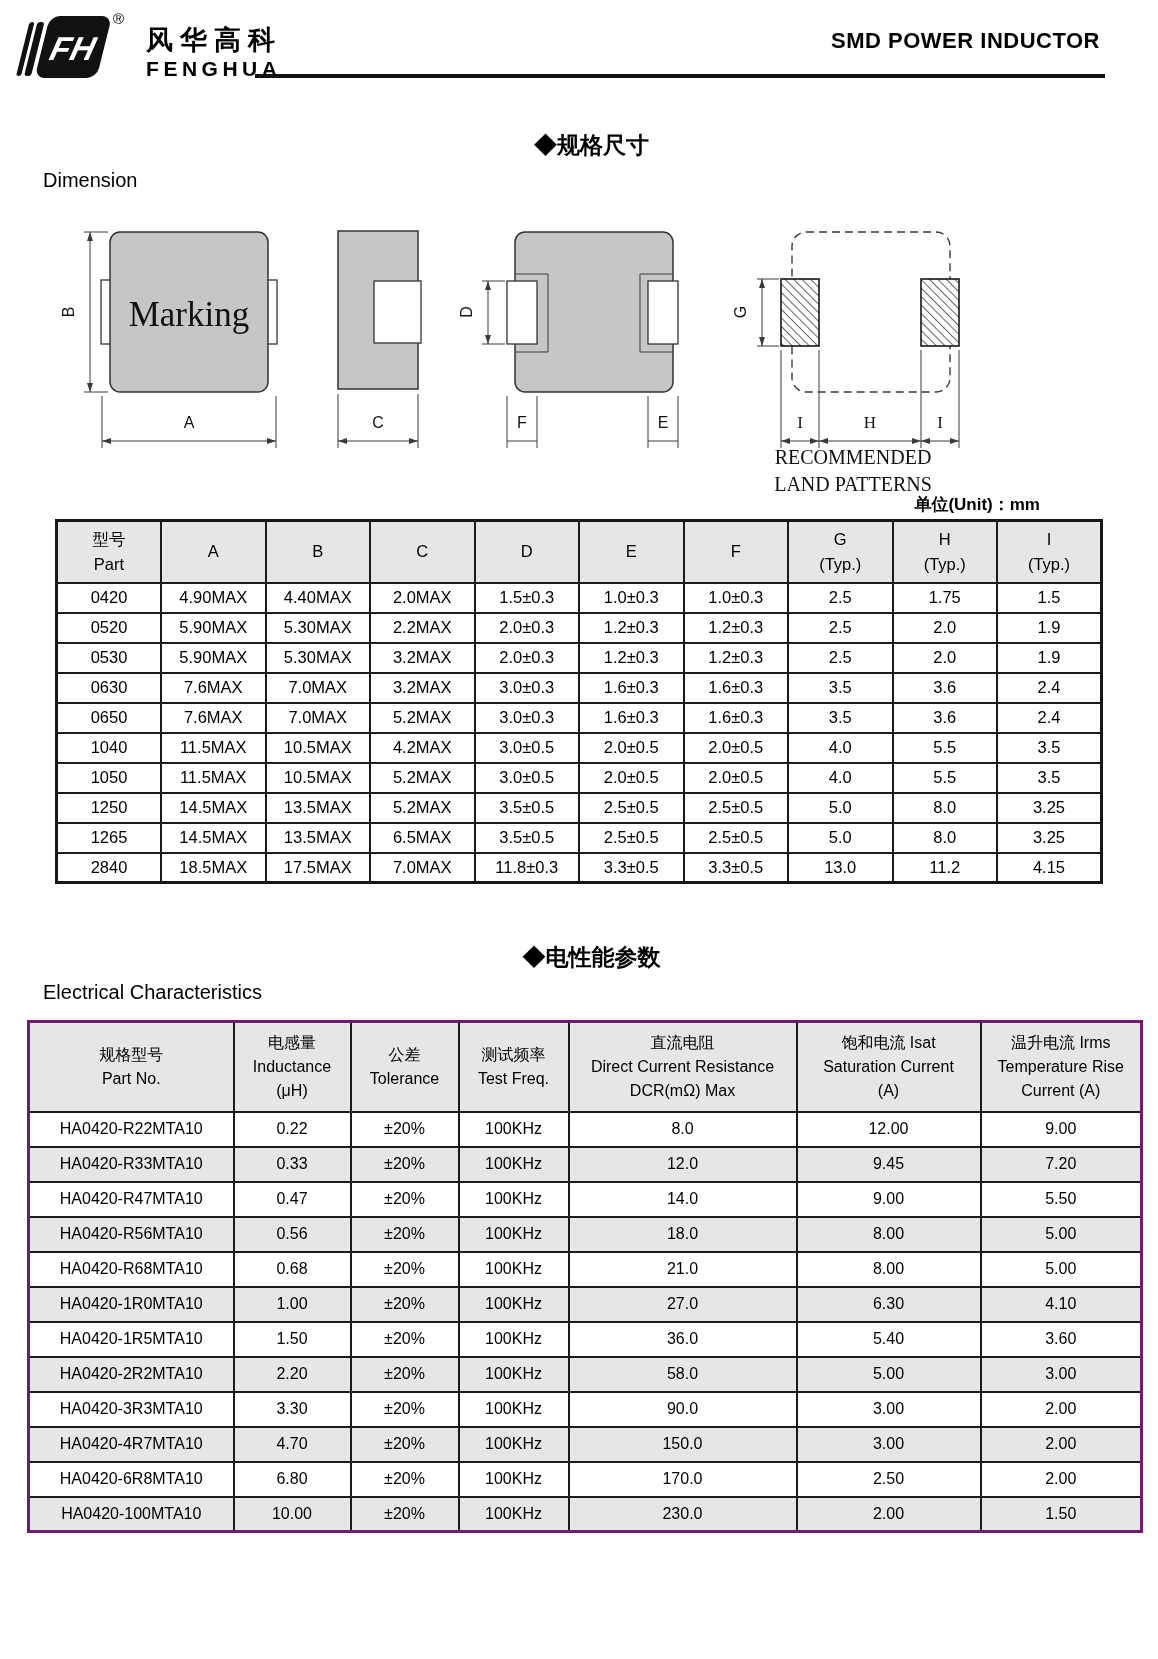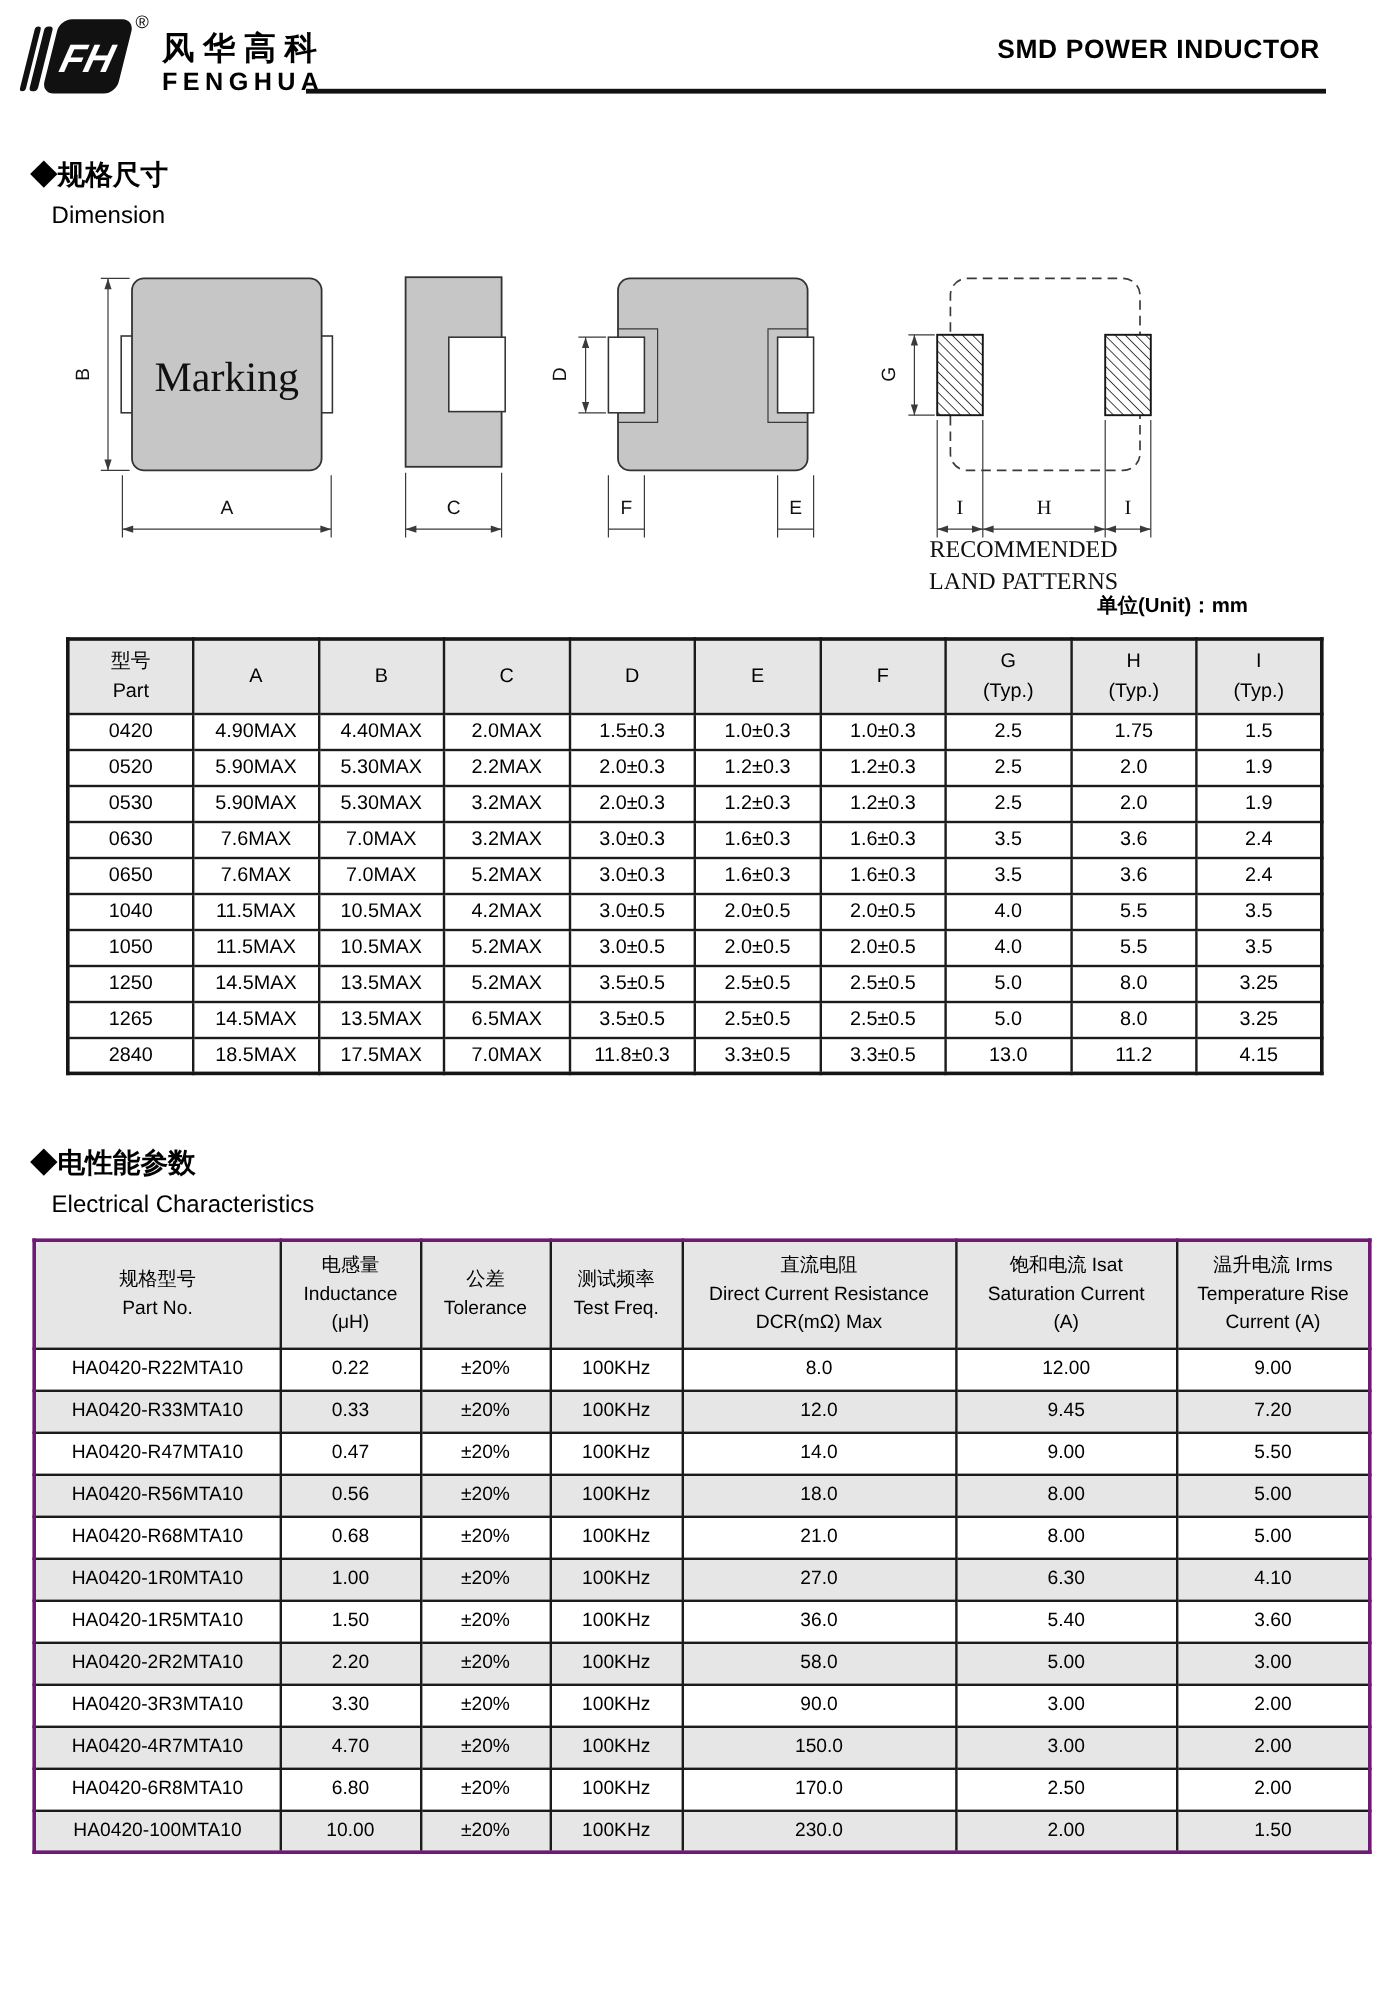--- a/index.html
+++ b/index.html
@@ -7,30 +7,30 @@
   body {
     width:1158px; height:1659px; overflow:hidden;
     font-family:"Liberation Sans", sans-serif; color:#000;
   }
   .page { position:relative; width:1158px; height:1659px; background:#fff; }
 
   
   .hdr { position:relative; height:100px; }
   .logo-block { position:absolute; left:15px; top:12px; display:flex; align-items:flex-start; }
   .reg { font-size:15px; margin:-2px 0 0 2px; }
-  .company { margin-left:11px; margin-top:14px; }
+  .company { margin-left:22px; margin-top:14px; }
   .company-cn { font-size:27px; font-weight:bold; letter-spacing:7px; line-height:1.1; }
   .company-en { font-size:21px; font-weight:bold; letter-spacing:4.5px; line-height:1.2; }
   .doc-title { position:absolute; right:58px; top:28px; font-size:22px; font-weight:bold; letter-spacing:0.5px; }
   .hdr-rule { position:absolute; left:255px; right:53px; top:74px; height:4px; background:#111; }
 
   
   .sec-head { margin:30px 0 0 25px; }
   .sec-head2 { margin:58px 0 0 25px; }
-  .sec-cn { font-size:23px; font-weight:bold; }
+  .sec-cn { font-size:23px; font-weight:bold;text-align:center; }
   .sec-en { font-size:20px; margin:8px 16px 0 18px; }
   .type-note { margin:46px 0 0 40px; font-size:18px; }
 
   
   .drawings { display:block; margin-top:22px; }
   .dln { stroke:#3a3a3a; stroke-width:1; fill:none; }
   .edge { stroke:#333; stroke-width:1.5; }
   .body-fill { fill:#c6c6c6; }
   .pad { fill:#ffffff; stroke:#333; stroke-width:1.3; }
   .arr { fill:#3a3a3a; stroke:none; }
@@ -39,21 +39,21 @@
   .marking { font-size:35px; font-family:"Liberation Serif",serif; fill:#111; }
   .cap { font-size:20px; font-family:"Liberation Serif",serif; fill:#111; }
   .unit { font-size:17px; font-weight:600; font-family:"Liberation Sans",sans-serif; fill:#000; }
 
   
   table { border-collapse:collapse; table-layout:fixed; }
   th, td { text-align:center; vertical-align:middle; }
   th { font-weight:normal; }
   th div { line-height:1.5; }
 
-  .dim-table { margin:12px 0 0 55px; width:1048px; border:3px solid #161616;padding-left:12px; }
+  .dim-table { margin:0 0 0 55px; width:1048px; border:3px solid #161616;padding-left:12px; }
   .dim-table th, .dim-table td { border:2px solid #1b1b1b; font-size:16.5px; }
   .dim-table th { background:#e6e6e6; height:62px; }
   .dim-table td { height:30px; }
 
   .elec-table { margin:16px 0 0 27px; width:1113px; border:3px solid #701a75; }
   .elec-table th, .elec-table td { border:2px solid #1b1b1b; font-size:16px; }
   .elec-table th { background:#e6e6e6; height:90px; }
   .elec-table td { height:35px; }
   .elec-table tbody tr:nth-child(even) { background:#e6e6e6; }
 </style>

